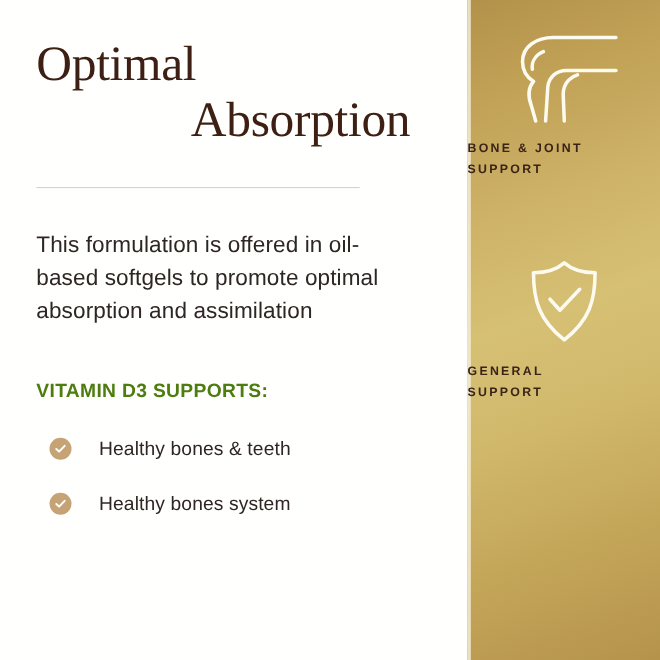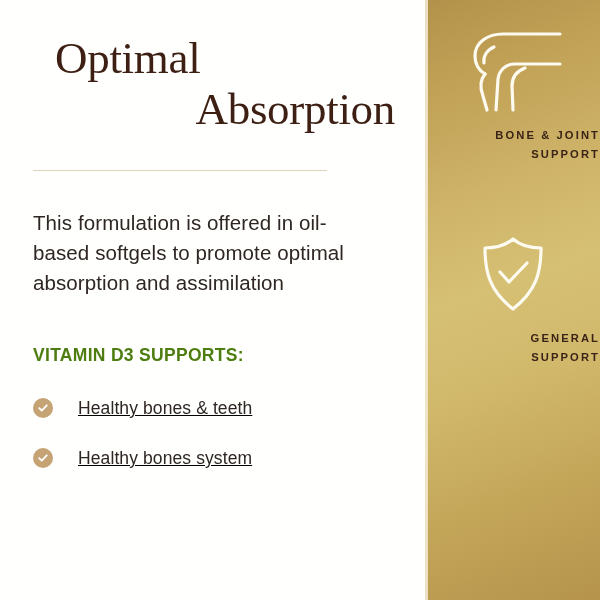--- a/index.html
+++ b/index.html
@@ -35,21 +35,20 @@
     position: absolute;
     left: 33px;
     top: 33px;
     width: 340px;
     font-family: "Liberation Serif", "DejaVu Serif", serif;
     font-size: 45px;
     line-height: 51px;
     color: #3d1f14;
     letter-spacing: -0.3px;
     font-weight: 400;
-    margin-left: 22px;
   }
   .headline .l2 { display: block; text-align: right; }
 
   .divider {
     position: absolute;
     left: 33px;
     top: 170px;
     width: 294px;
     height: 1px;
     background: #ddd3bd;
@@ -72,24 +71,23 @@
     left: 33px;
     top: 345px;
     font-size: 17.5px;
     font-weight: 700;
     color: #4d7c0f;
     letter-spacing: 0.3px;
   }
 
   .bullet-list {
     position: absolute;
-    left: 33px;
+    left: 45px;
     top: 396px;
     width: 340px;
-    text-decoration: underline;
   }
   .bullet-row {
     display: flex;
     align-items: flex-start;
     margin-bottom: 26px;
   }
   .bullet-mark {
     flex: 0 0 auto;
     width: 20px;
     height: 20px;
@@ -136,21 +134,21 @@
     width: 3px;
     height: 600px;
     background: #f3ecd7;
     opacity: 0.85;
   }
 
   .feature {
     position: absolute;
     left: 0;
     width: 175px;
-    text-align: right;
+    text-align: left;
   }
   .feature-1 { top: 30px; }
   .feature-2 { top: 233px; }
   .feature-3 { top: 430px; }
 
   .feature-icon {
     height: 82px;
     display: flex;
     align-items: center;
     justify-content: center;

